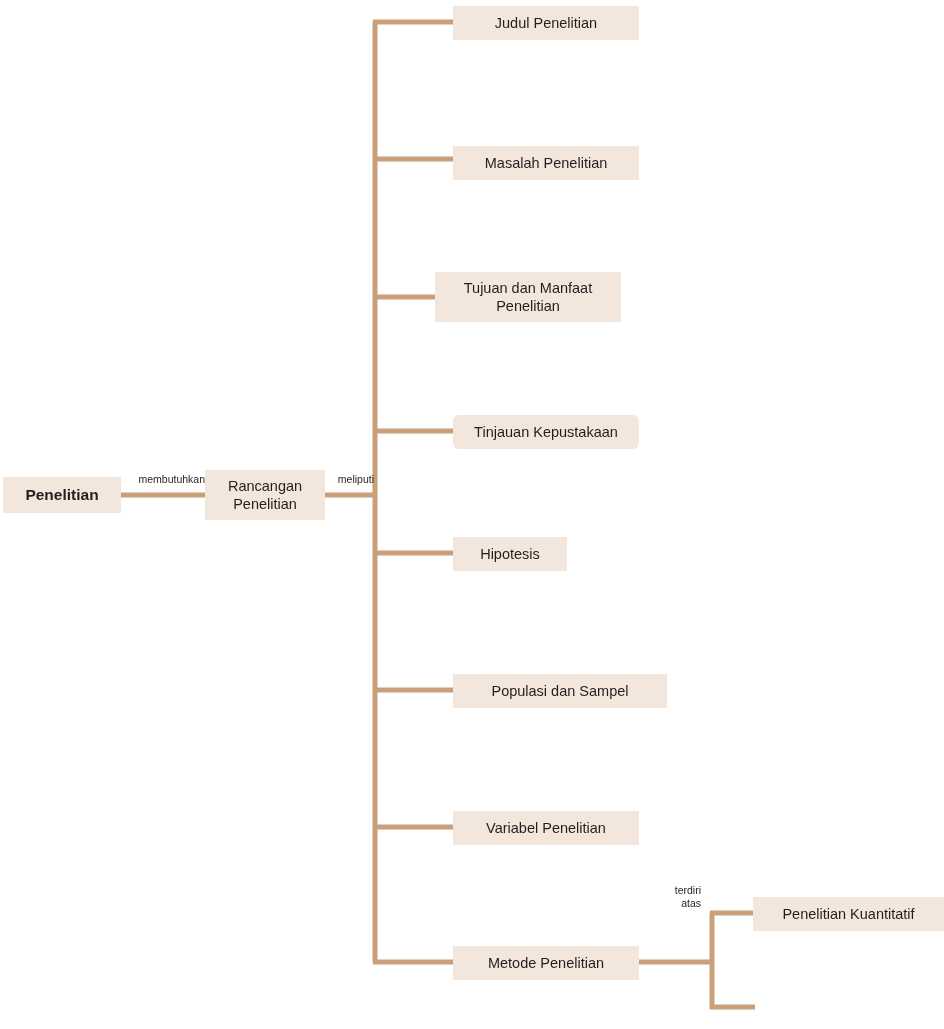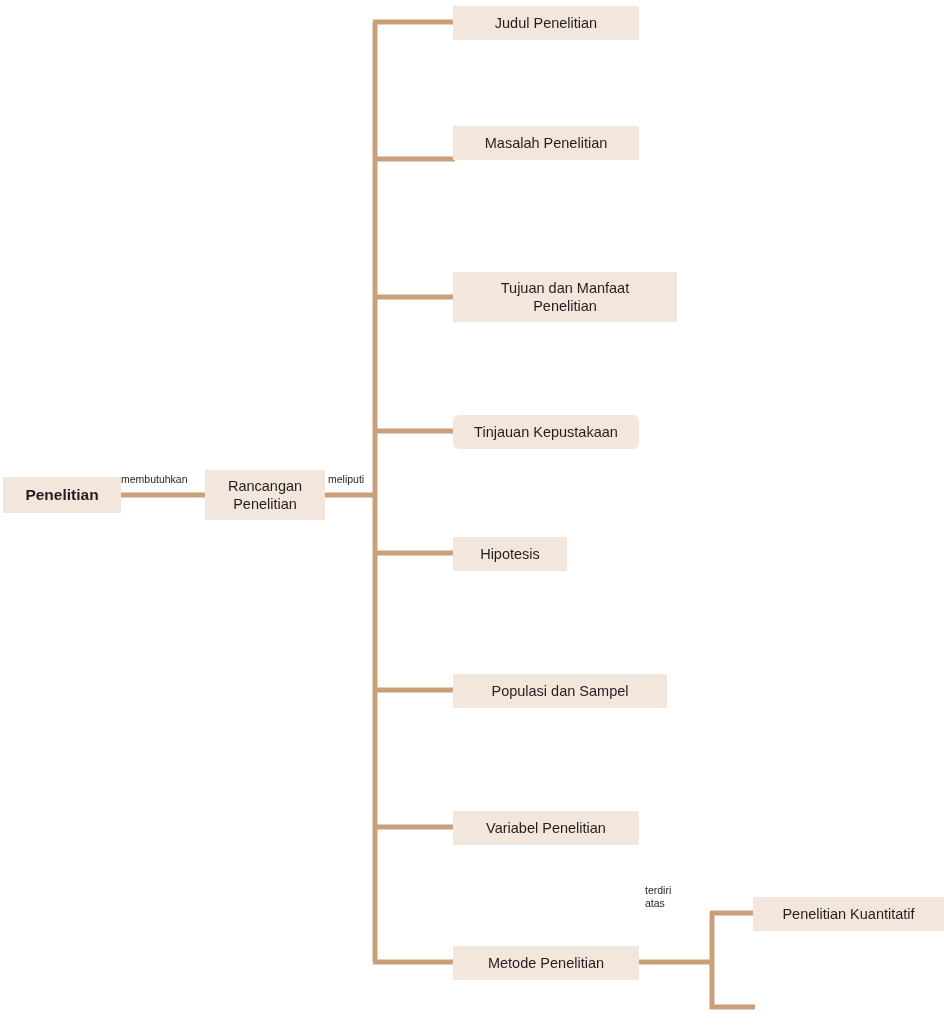--- a/index.html
+++ b/index.html
@@ -40,21 +40,21 @@
     white-space: pre-line;
   }
   .node.bold {
     font-weight: bold;
     font-size: 15.5px;
   }
   .edge-label {
     position: absolute;
     font-size: 10.5px;
     color: #231f20;
-    text-align: left;
+    text-align: right;
     line-height: 1.25;
     background: transparent;
     white-space: pre-line;
   }
 </style>
 </head>
 <body>
 
 <div id="canvas">
 
@@ -88,23 +88,23 @@
   <div class="node" style="left:205px; top:470px; width:120px; height:50px;">Rancangan
 Penelitian</div>
 
   <div class="edge-label" style="left:121px; top:473px; width:84px;">membutuhkan</div>
   <div class="edge-label" style="left:328px; top:473px; width:46px;">meliputi</div>
   <div class="edge-label" style="left:645px; top:884px; width:56px;">terdiri
 atas</div>
 
   <div class="node" style="left:453px; top:6px; width:186px; height:34px;">Judul Penelitian</div>
 
-  <div class="node" style="left:453px; top:126px; width:186px; height:34px;">Masalah Penelitian</div>
+  <div class="node" style="left:453px; top:146px; width:186px; height:34px;">Masalah Penelitian</div>
 
-  <div class="node" style="left:453px; top:272px; width:224px; height:50px;text-align:center;">Tujuan dan Manfaat
+  <div class="node" style="left:435px; top:272px; width:186px; height:50px;text-align:center;">Tujuan dan Manfaat
 Penelitian</div>
 
   <div class="node" style="left:453px; top:415px; width:186px; height:34px;border-radius:6px;">Tinjauan Kepustakaan</div>
 
   <div class="node" style="left:453px; top:537px; width:114px; height:34px;">Hipotesis</div>
 
   <div class="node" style="left:453px; top:674px; width:214px; height:34px;">Populasi dan Sampel</div>
 
   <div class="node" style="left:453px; top:811px; width:186px; height:34px;">Variabel Penelitian</div>
 

